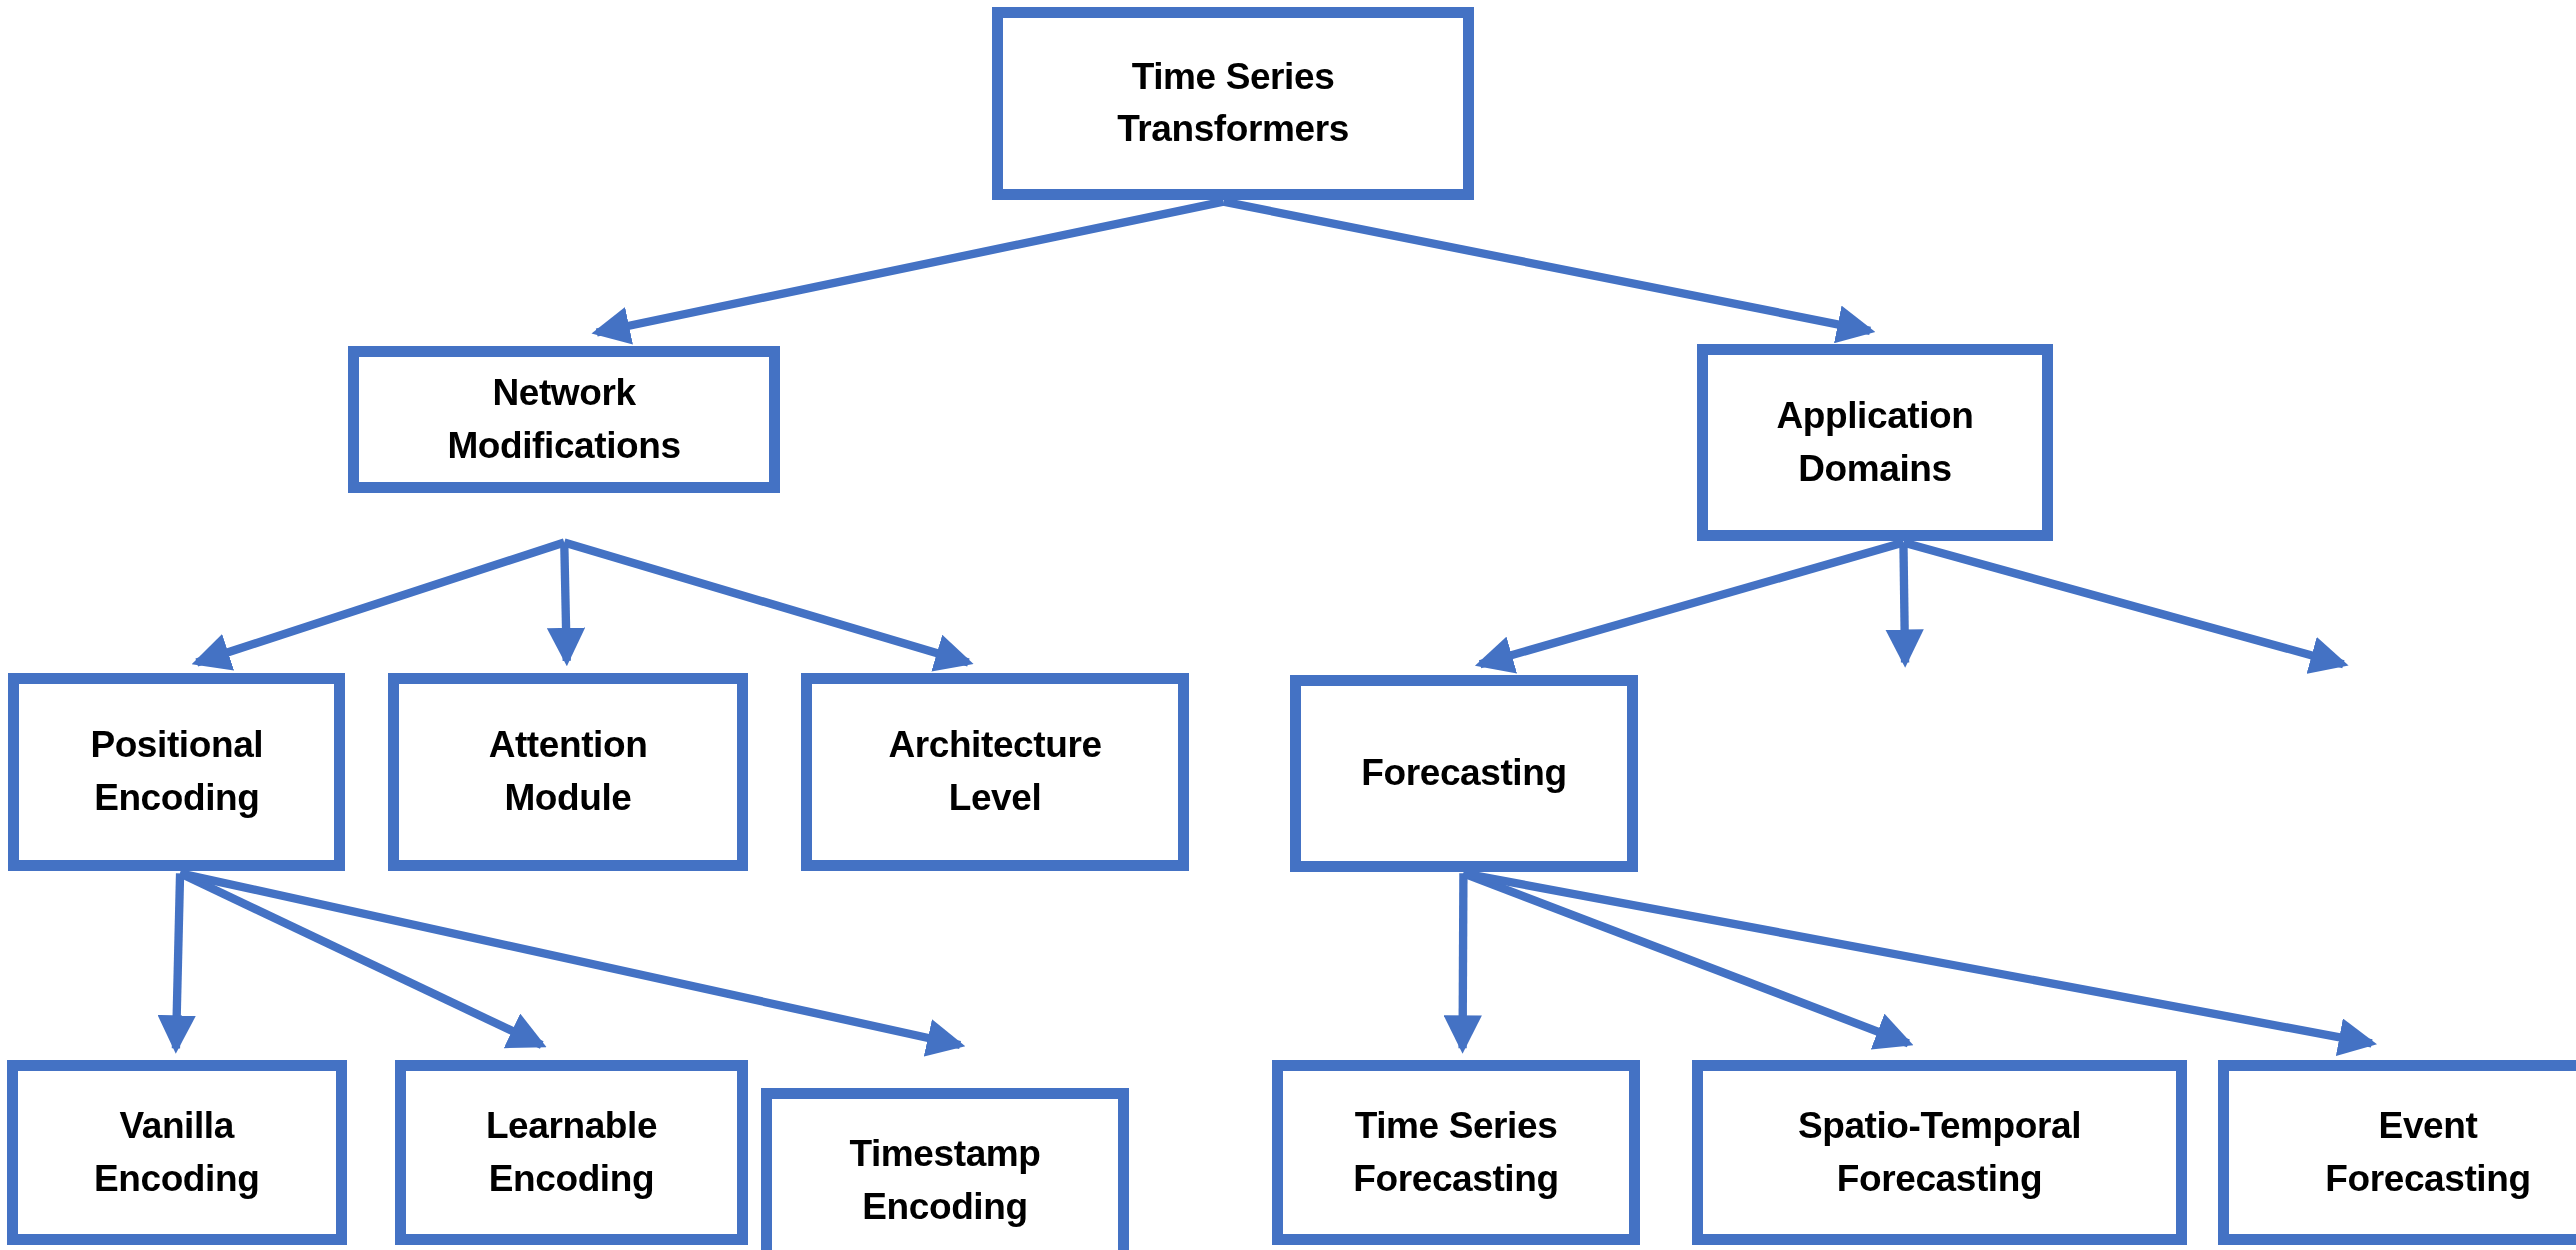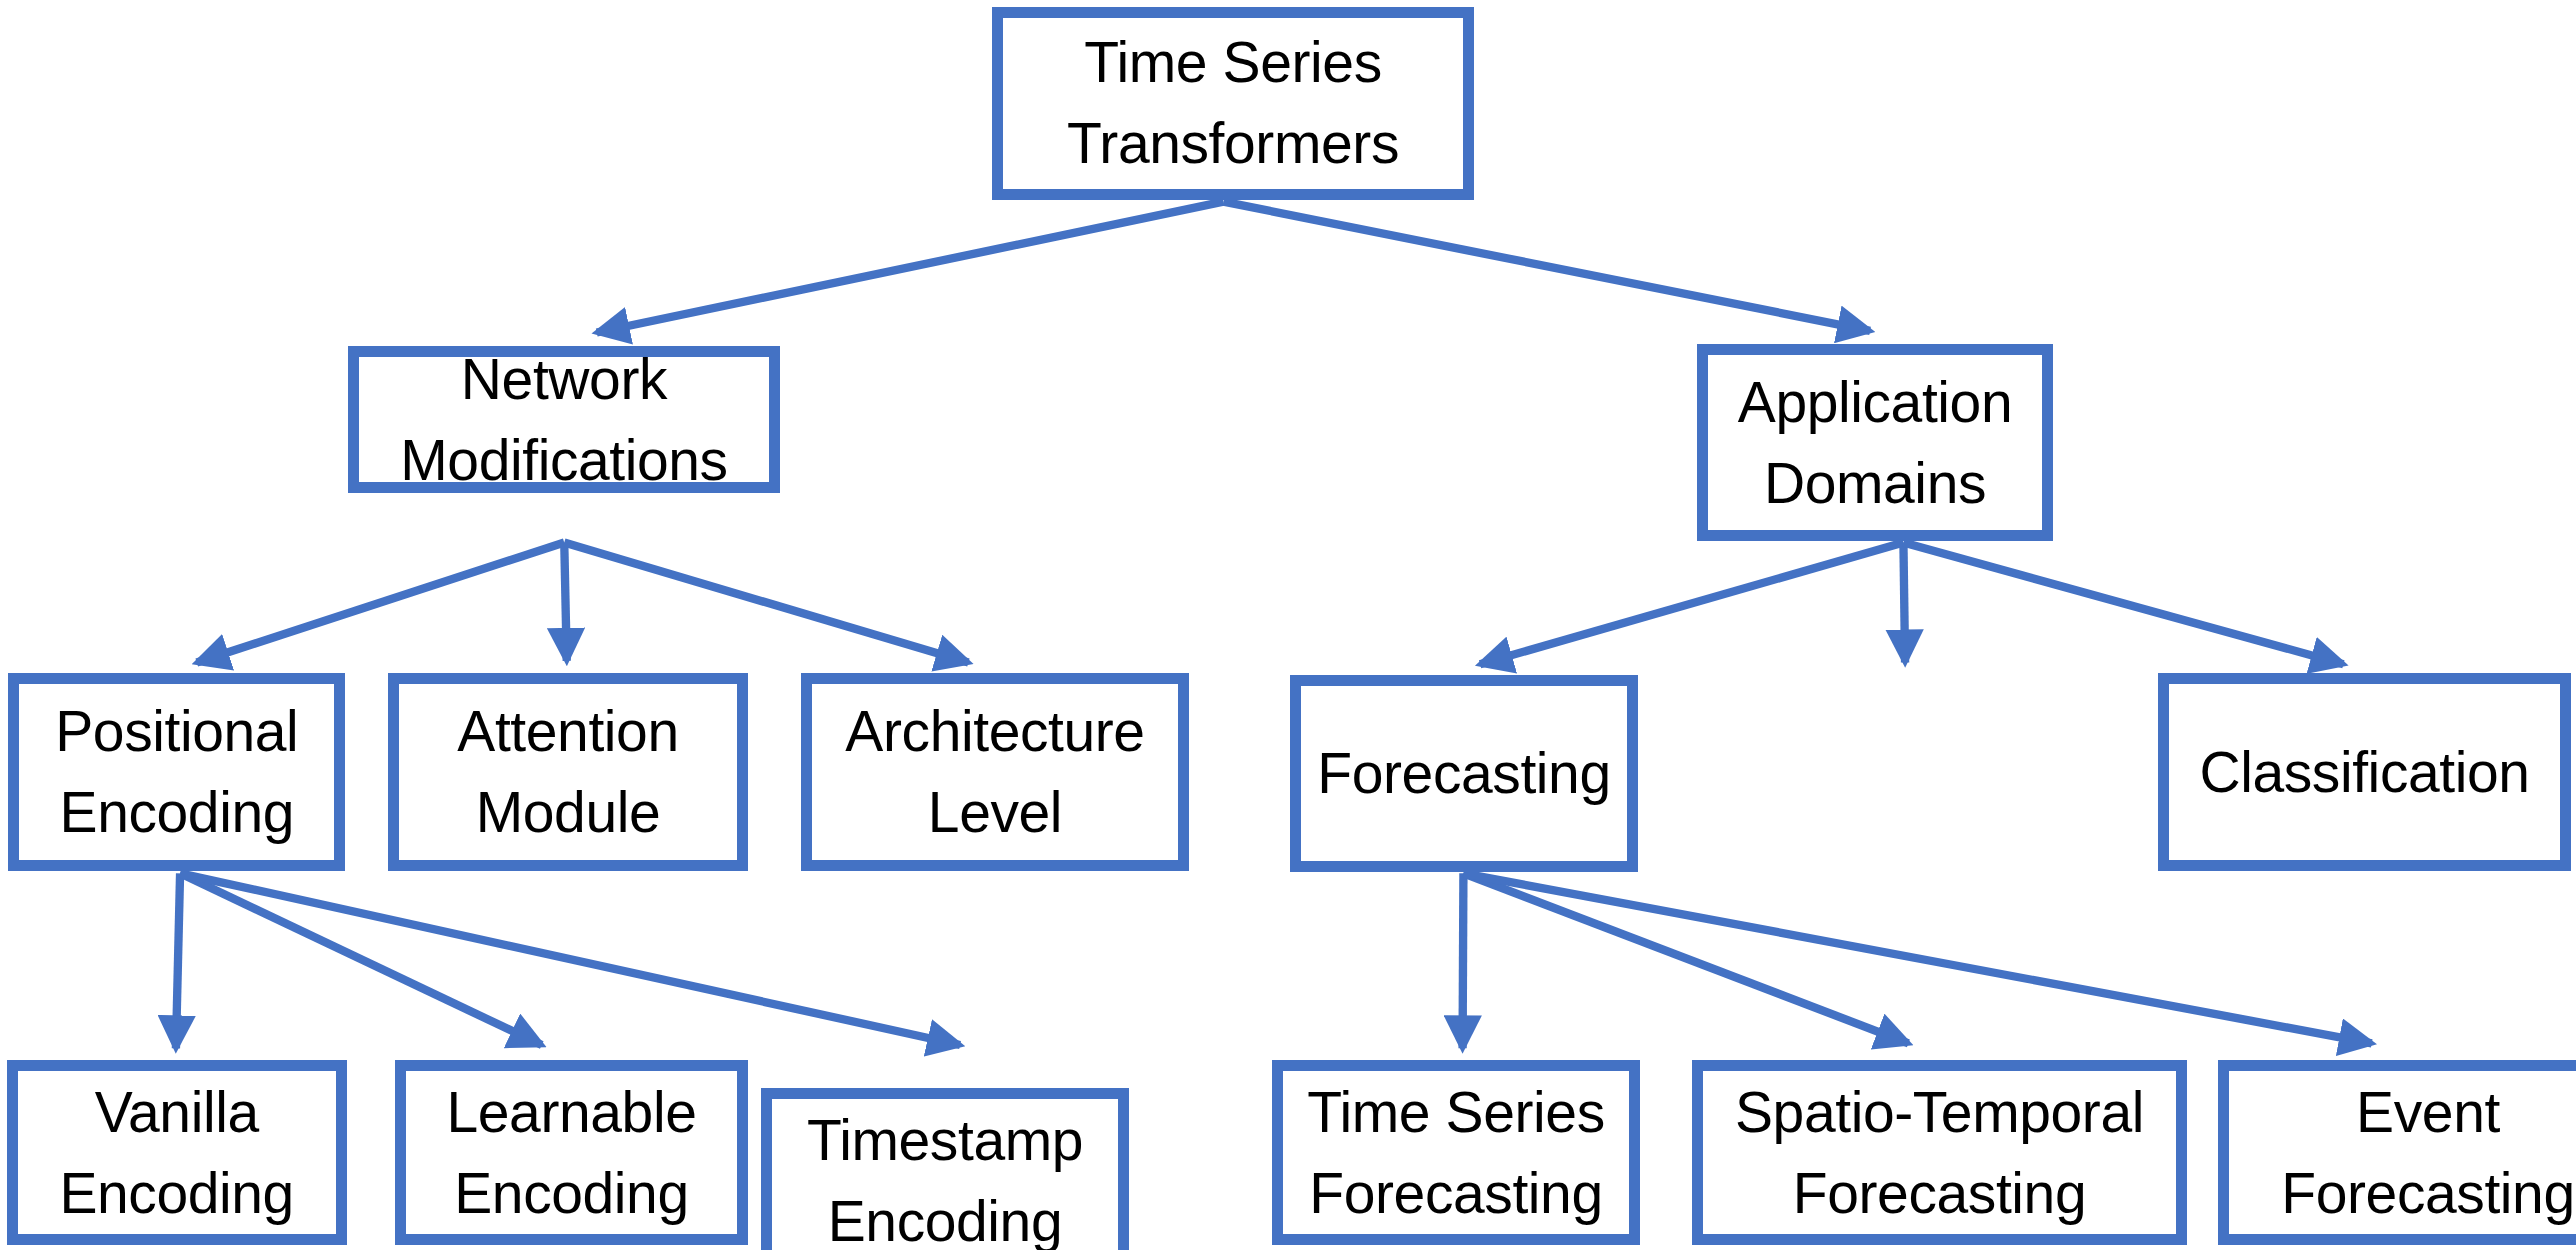--- a/index.html
+++ b/index.html
@@ -27,22 +27,22 @@
     z-index:2;
     box-sizing:border-box;
     background:#ffffff;
     border:11.7px solid var(--accent);
     display:flex;
     align-items:center;
     justify-content:center;
     text-align:center;
   }
   .node .label{
-    font-weight:normal;
-    font-size:57px;
+    font-weight:bold;
+    font-size:37px;
     line-height:1.42;
     color:var(--text);
     white-space:pre-line;
     letter-spacing:-0.4px;
   }
   
   #n-root          {left:992px; top:6.7px;    width:482px; height:193px;}
   #n-network       {left:348px;  top:346px;  width:432px; height:147px;}
   #n-application   {left:1697px; top:344px;  width:356px; height:197px;}
   #n-positional    {left:8.3px;   top:673px;  width:337px; height:198px;}
@@ -115,23 +115,20 @@
   <div class="node" id="n-architecture">
     <span class="label">Architecture
 Level</span>
   </div>
 
   <div class="node" id="n-forecasting">
     <span class="label">Forecasting</span>
   </div>
 
 
-  <div class="node" id="n-classification">
-    <span class="label">Classification</span>
-  </div>
 
   <div class="node" id="n-vanilla">
     <span class="label">Vanilla
 Encoding</span>
   </div>
 
   <div class="node" id="n-learnable">
     <span class="label">Learnable
 Encoding</span>
   </div>

